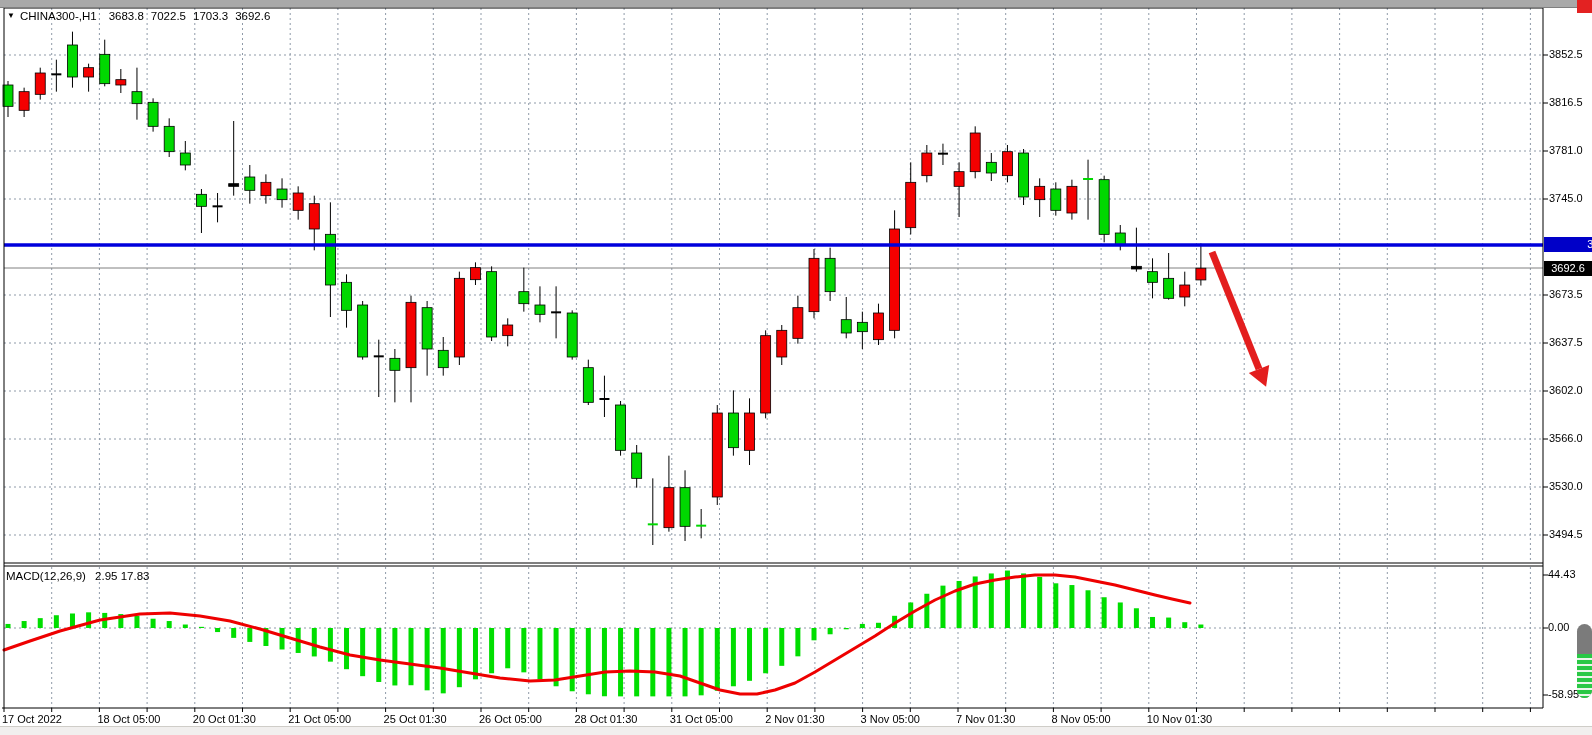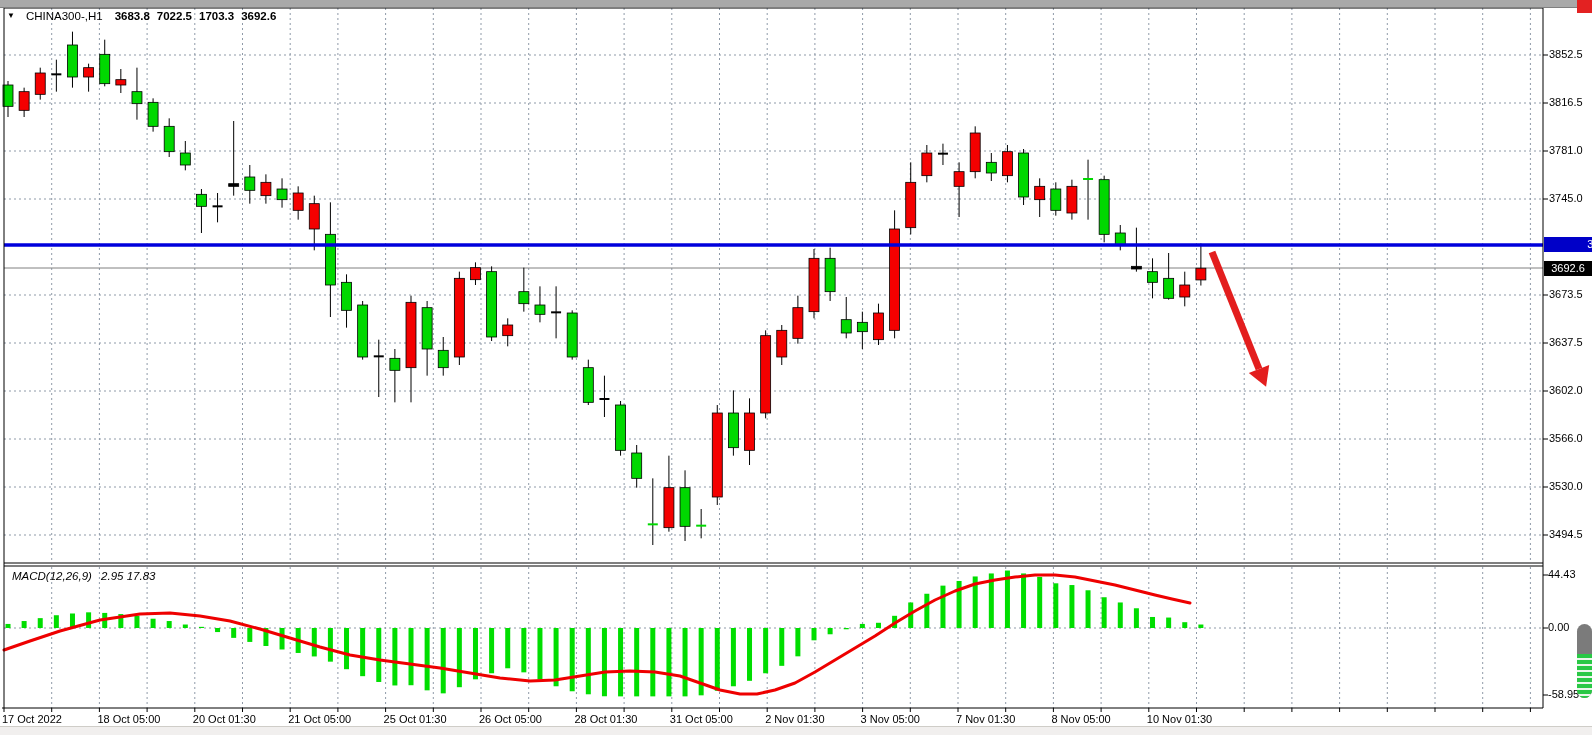--- a/index.html
+++ b/index.html
@@ -3,23 +3,23 @@
 <meta charset="utf-8">
 <style>
   html,body{margin:0;padding:0;background:#ffffff;}
   .screen{position:relative;width:1592px;height:735px;background:#ffffff;overflow:hidden;
           font-family:"Liberation Sans",sans-serif;color:#000;}
   .top-bar{position:absolute;left:0;top:0;width:1592px;height:7px;background:#a9a9a9;border-bottom:1px solid #7f7f7f;}
   .close-btn{position:absolute;right:0;top:0;width:15px;height:13px;background:#e32222;}
   .bottom-bar{position:absolute;left:0;top:726px;width:1592px;height:9px;background:#f1efee;border-top:1px solid #cfcdc8;}
   .chart-title{position:absolute;left:7px;top:10px;font-size:11.5px;display:flex;align-items:center;white-space:nowrap;}
   .chart-title .tri{font-size:8px;margin-right:5px;position:relative;top:-1px;}
-  .chart-title .sym{margin-right:12px;margin-left:6px;}
-  .chart-title .v{margin-right:7px;font-weight:bold;}
-  .macd-label{position:absolute;left:12px;top:570px;font-size:11.5px;white-space:nowrap;font-style:italic;}
+  .chart-title .sym{margin-right:12px;}
+  .chart-title .v{margin-right:7px;}
+  .macd-label{position:absolute;left:6px;top:570px;font-size:11.5px;white-space:nowrap;}
   .macd-label .v{margin-left:6px;}
   .price-tag{position:absolute;left:1544px;width:48px;height:15px;color:#fff;font-size:11px;
              display:flex;align-items:center;justify-content:center;line-height:15px;}
   #tag-blue{top:237px;background:#0000c8;padding-left:36px;}
   #tag-black{top:261px;background:#000000;}
   .scroll-capsule{position:absolute;left:1577px;top:624px;width:15px;height:74px;border-radius:8px;
                   background:#7b7b7b;overflow:hidden;}
   .scroll-capsule .stripes{position:absolute;left:0;bottom:0;width:100%;height:44px;
                   background:repeating-linear-gradient(180deg,#29c845 0 4px,#eaf6ea 4px 6px);}
   svg{position:absolute;left:0;top:0;}

